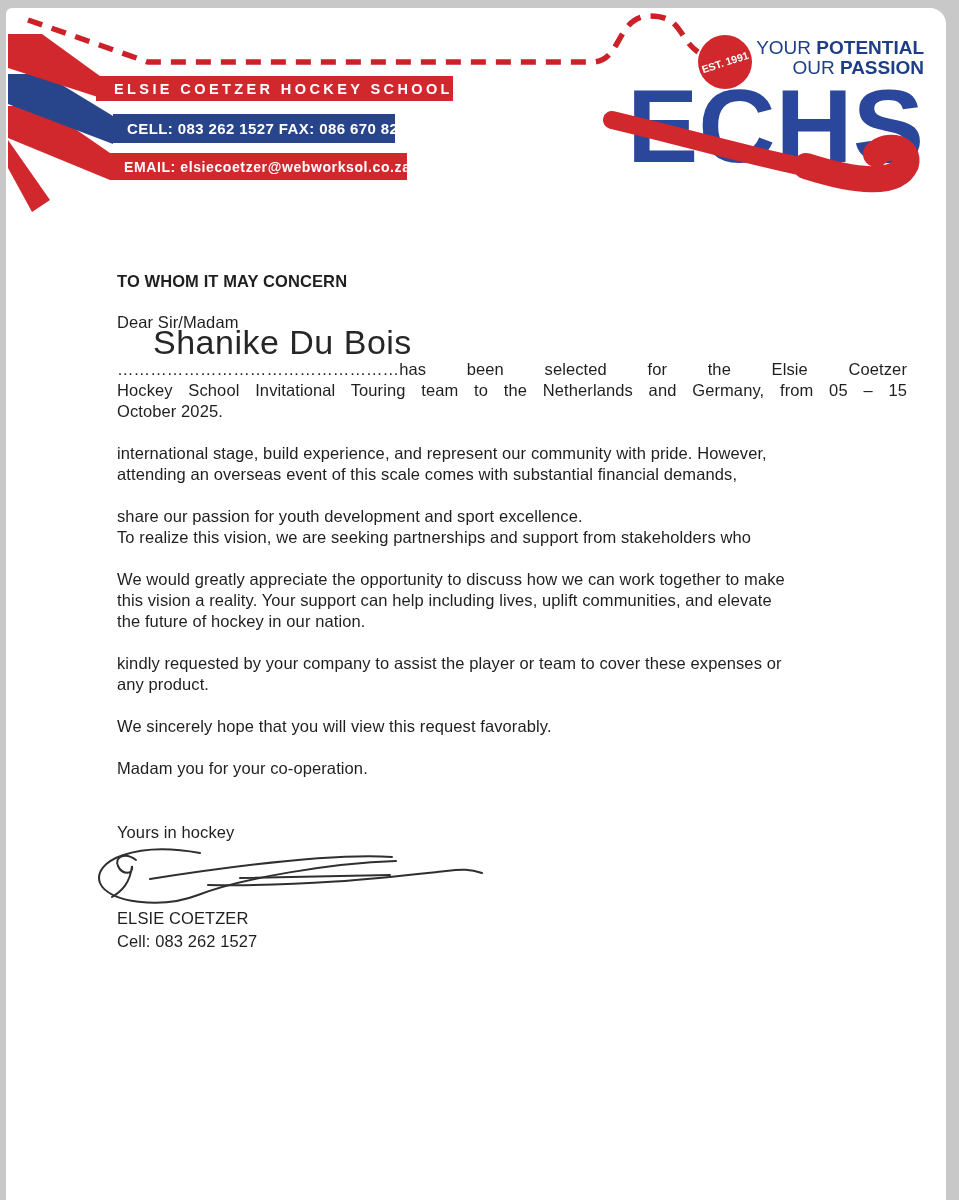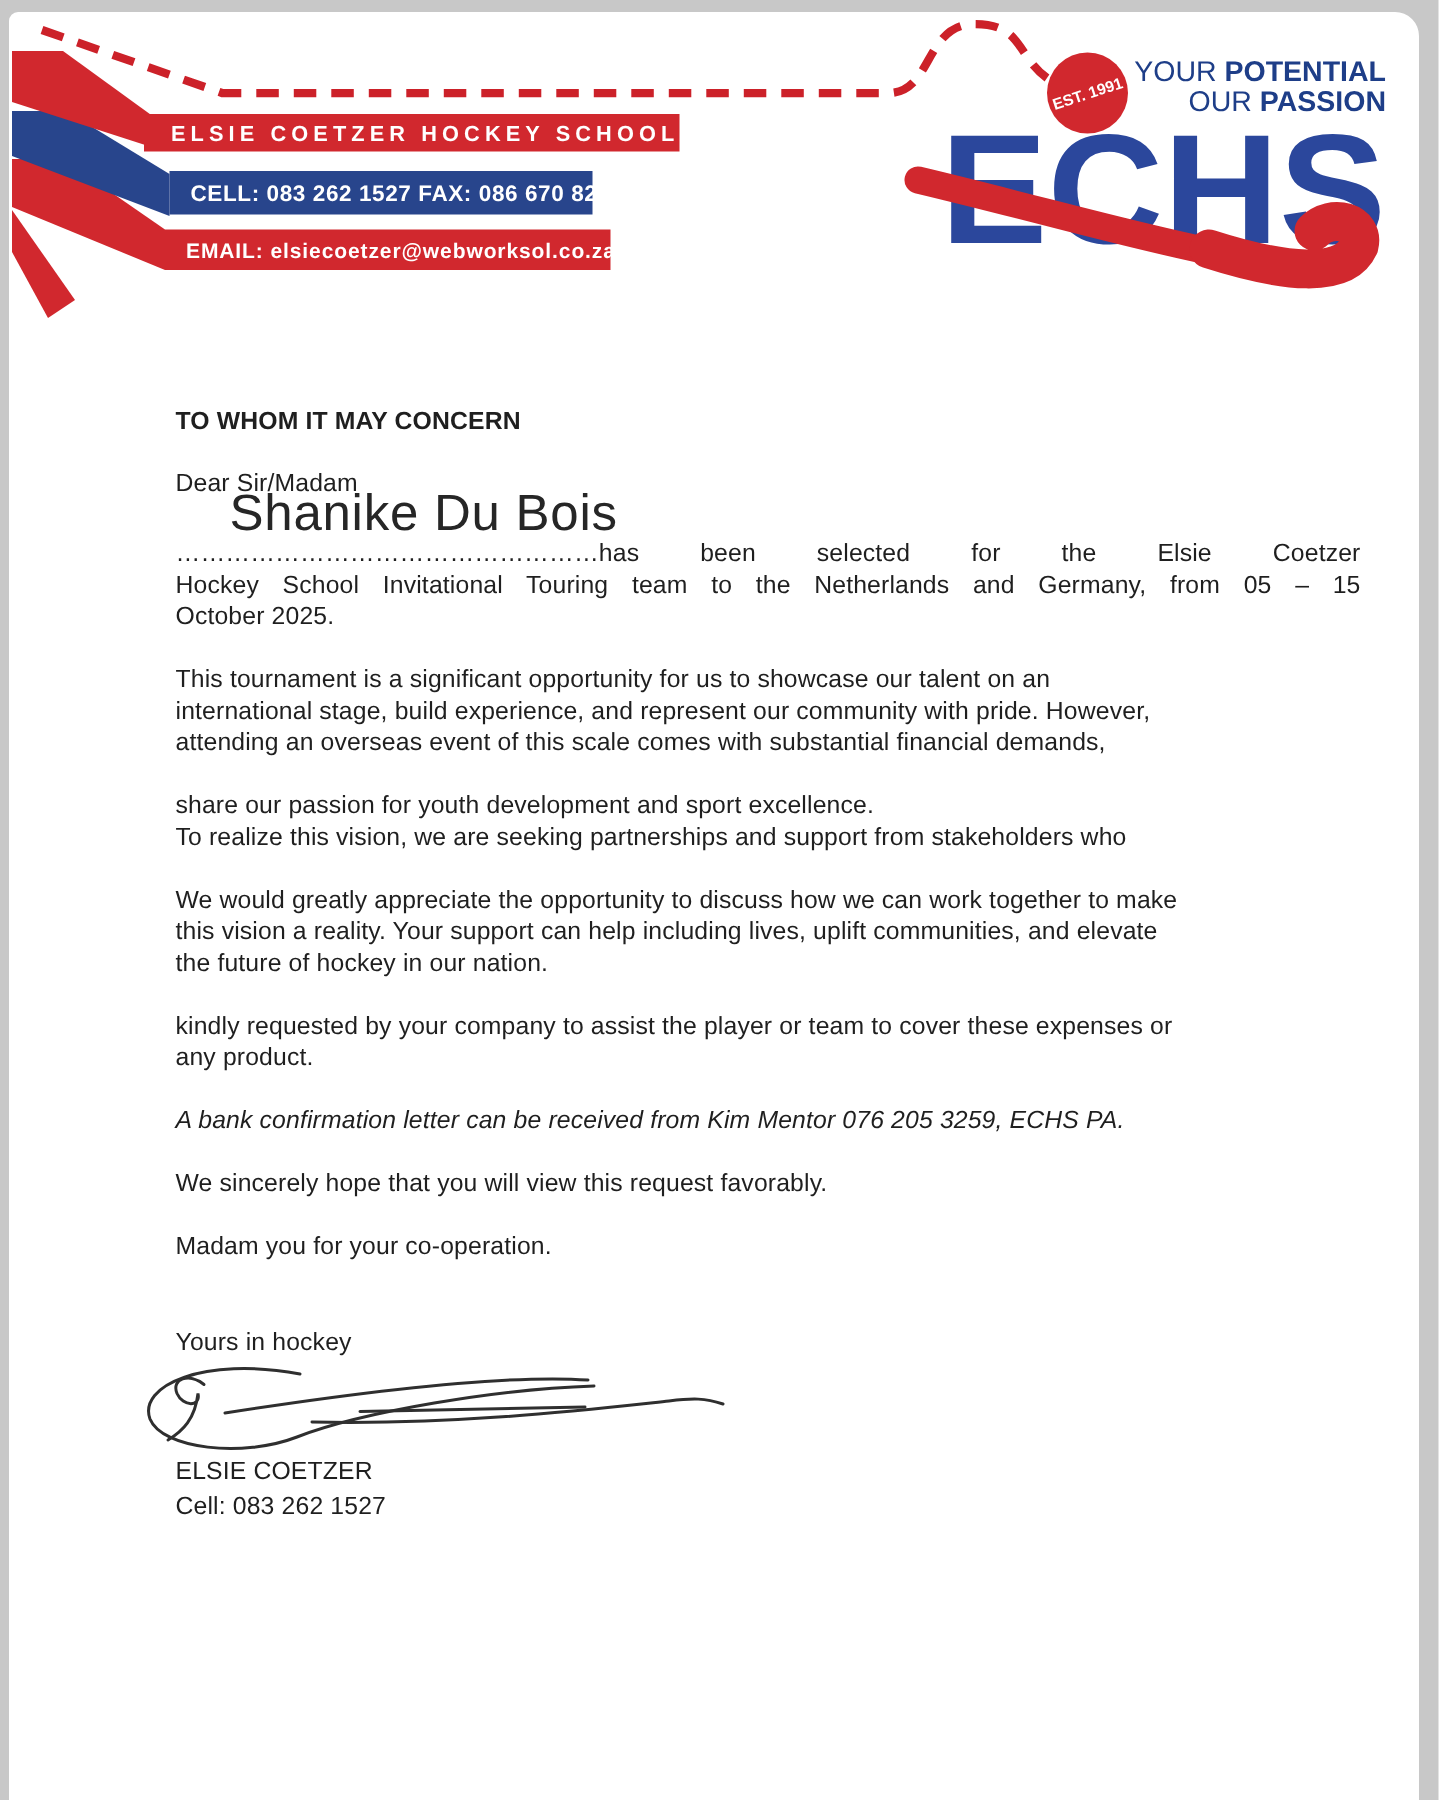--- a/index.html
+++ b/index.html
@@ -91,44 +91,40 @@
     <div class="para p1 justified">
         <div class="line jline">……………………………………………has been selected for the Elsie Coetzer</div>
         <div class="line jline">Hockey School Invitational Touring team to the Netherlands and Germany, from 05 – 15</div>
         <div class="line">October 2025.</div>
       </div>
     <div class="recipient-name-host" style="position:relative;">
       <div class="recipient-name" style="top:-97px;text-align:right;">Shanike Du Bois</div>
     </div>
 
     <div class="para">
-        <div class="line">This tournament is a significant opportunity for us to showcase our talent on an</div>
         <div class="line">international stage, build experience, and represent our community with pride. However,</div>
         <div class="line">attending an overseas event of this scale comes with substantial financial demands,</div>
       </div>
 
     <div class="para">
         <div class="line">share our passion for youth development and sport excellence.</div>
         <div class="line">To realize this vision, we are seeking partnerships and support from stakeholders who</div>
       </div>
 
     <div class="para">
         <div class="line">We would greatly appreciate the opportunity to discuss how we can work together to make</div>
         <div class="line">this vision a reality. Your support can help including lives, uplift communities, and elevate</div>
         <div class="line">the future of hockey in our nation.</div>
       </div>
 
     <div class="para">
         <div class="line">kindly requested by your company to assist the player or team to cover these expenses or</div>
         <div class="line">any product.</div>
       </div>
 
-    <div class="para italic">
-        <div class="line">A bank confirmation letter can be received from Kim Mentor 076 205 3259, ECHS PA.</div>
-      </div>
 
     <div class="para">
         <div class="line">We sincerely hope that you will view this request favorably.</div>
       </div>
 
     <div class="para">
         <div class="line">Madam you for your co-operation.</div>
       </div>
 
     <div class="closing">Yours in hockey</div>

